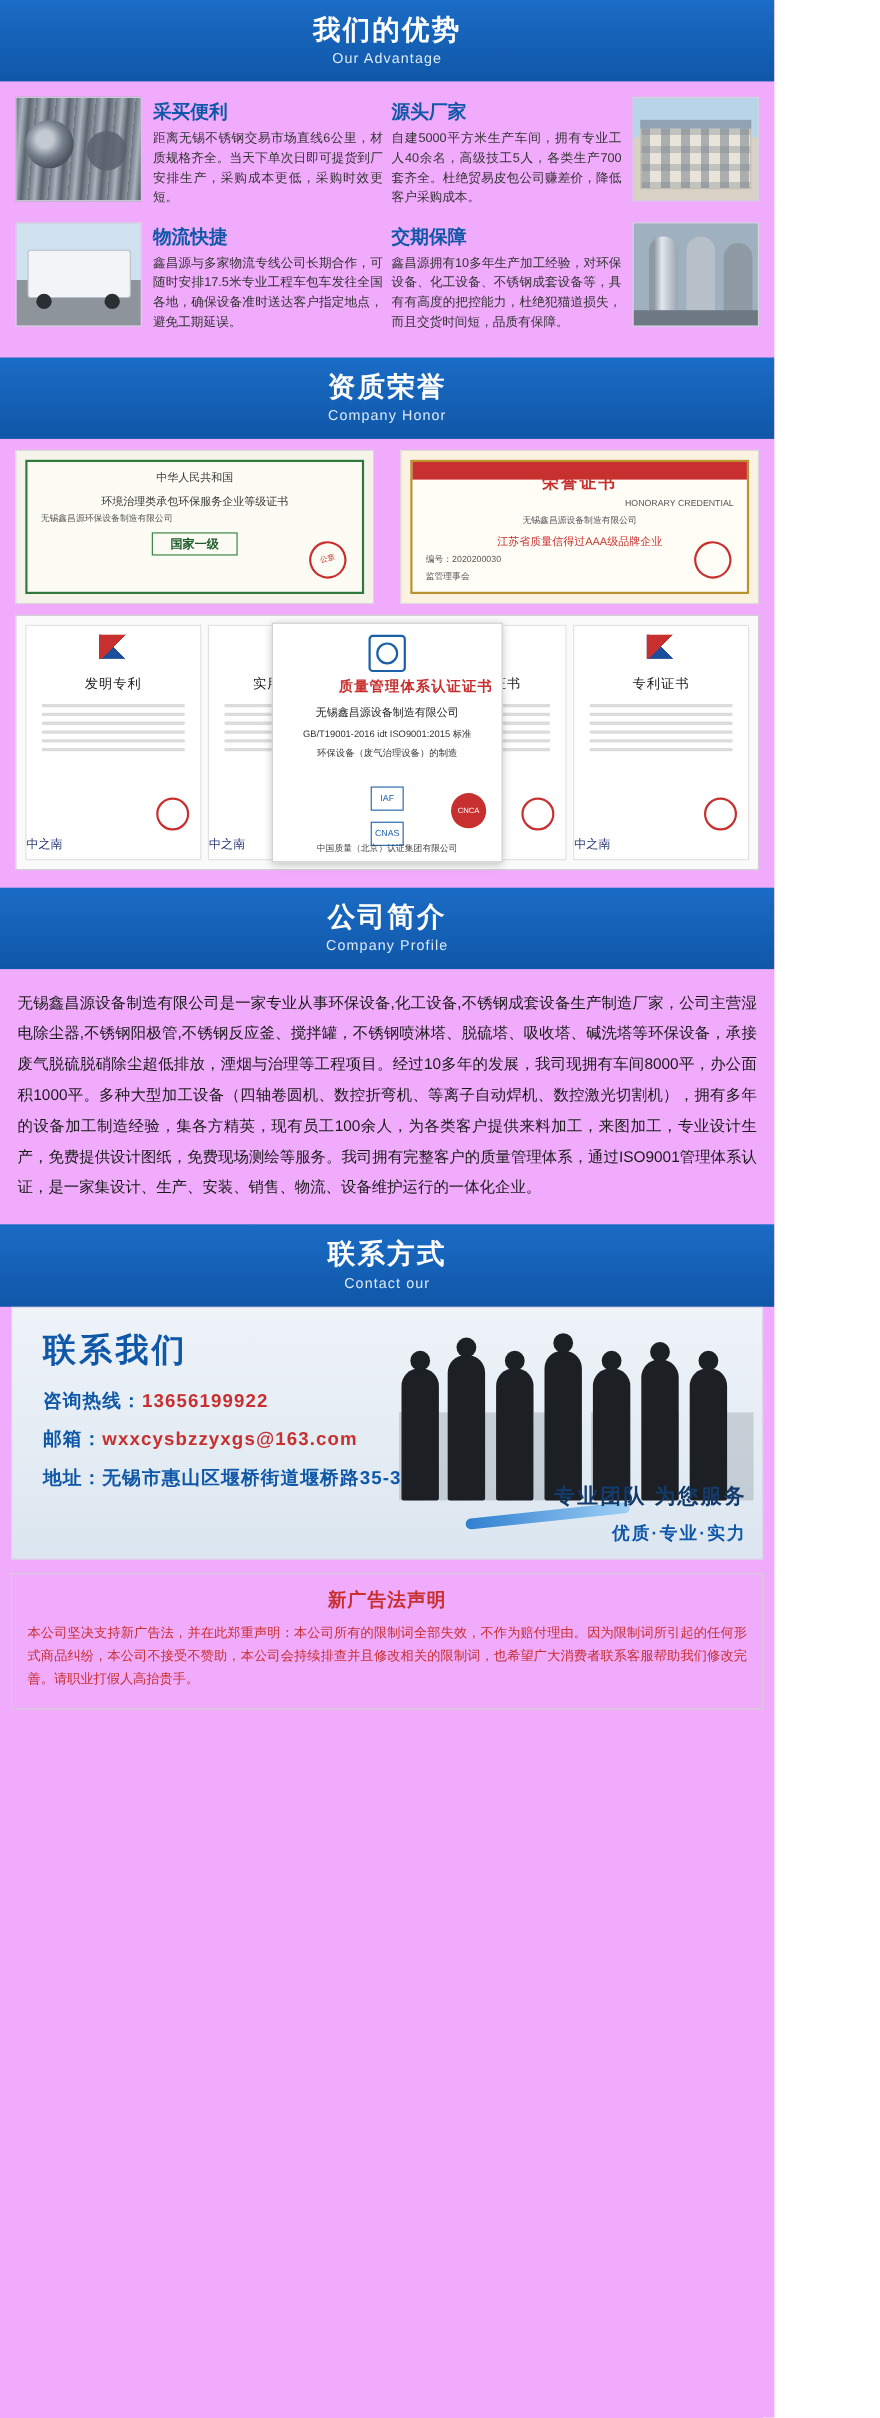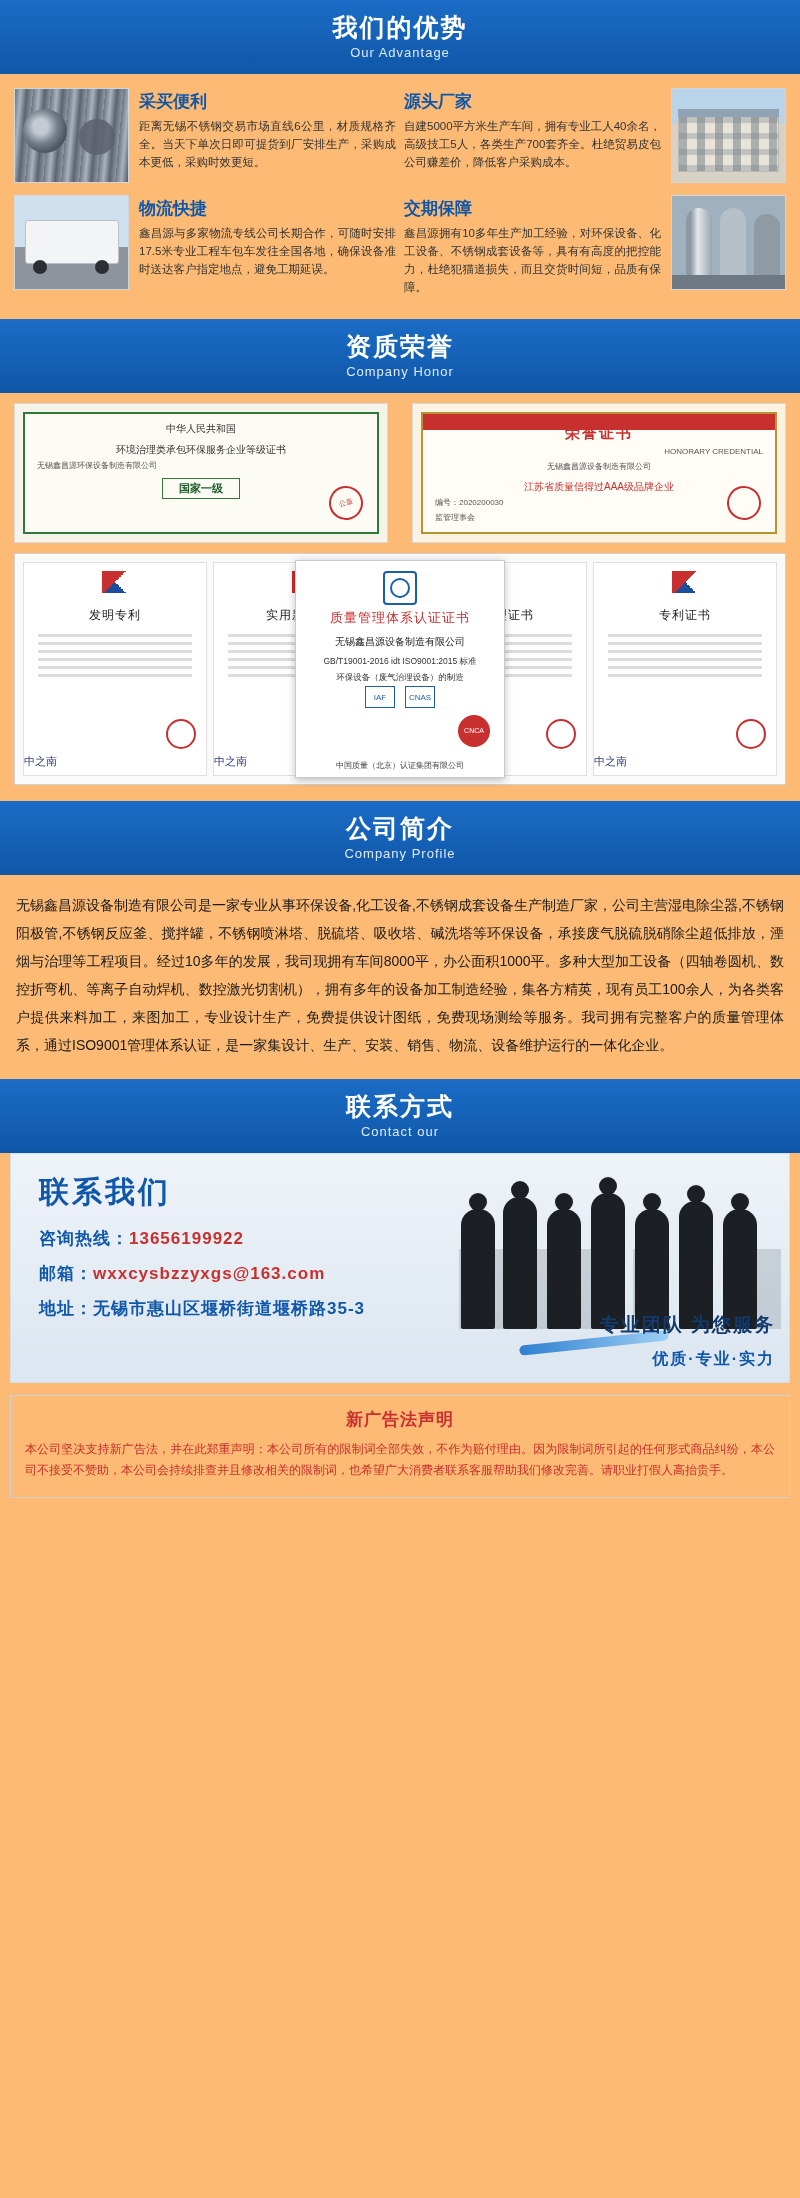--- a/index.html
+++ b/index.html
@@ -2,24 +2,24 @@
 <html><head>
 <meta charset="utf-8">
 <style>
   * { box-sizing: border-box; }
   html, body {
     margin: 0; padding: 0;
     background: #ffffff;
     font-family: "Liberation Sans", sans-serif;
   }
   .page {
-    width: 800px;
+    width: 704px;
     min-height: 2198px;
     position: relative;
-    background: #fdba74;
+    background: #f0abfc;
     overflow: hidden;
   }
 
   
   .banner {
     background: #1565c0;
     background: linear-gradient(180deg,#1b6cc6 0%, #0f57a8 100%);
     color: #fff;
     text-align: center;
     padding: 12px 0 14px 0;
@@ -241,33 +241,33 @@
   }
   .iso .iso-logo {
     width: 34px; height: 34px; margin: 2px auto 4px auto;
     border: 2px solid #1b5fa8; border-radius: 4px;
     position: relative;
   }
   .iso .iso-logo::after{
     content:""; position:absolute; inset:5px; border:2px solid #1b5fa8; border-radius:50%;
   }
   .iso .iso-title {
-    text-align:center; color:#c8302f; font-weight:normal; font-size:13px; letter-spacing:1px;
+    text-align:right; color:#c8302f; font-weight:bold; font-size:13px; letter-spacing:1px;
   }
   .iso .iso-company {
     text-align:center; font-size:10px; margin-top:8px; color:#222;
   }
   .iso .iso-std {
     text-align:center; font-size:8.5px; margin-top:6px; color:#333; line-height:1.6;
   }
   .iso .iso-scope {
     text-align:center; font-size:8.5px; margin-top:4px; color:#333;
   }
   .iso .iso-marks {
-    display:flex; justify-content:center; gap:10px; margin-top:2px; align-items:center;
+    display:flex; justify-content:center; gap:10px; margin-top:24px; align-items:center;flex-direction:column;
   }
   .iso .mk {
     width:30px; height:22px; border:1px solid #1b5fa8; color:#1b5fa8;
     font-size:8px; display:flex; align-items:center; justify-content:center;
   }
   .iso .iso-seal {
     position:absolute; right:14px; bottom:30px; width:32px; height:32px;
     border-radius:50%; background:#c8302f; color:#fff; font-size:7px;
     display:flex; align-items:center; justify-content:center;
   }

